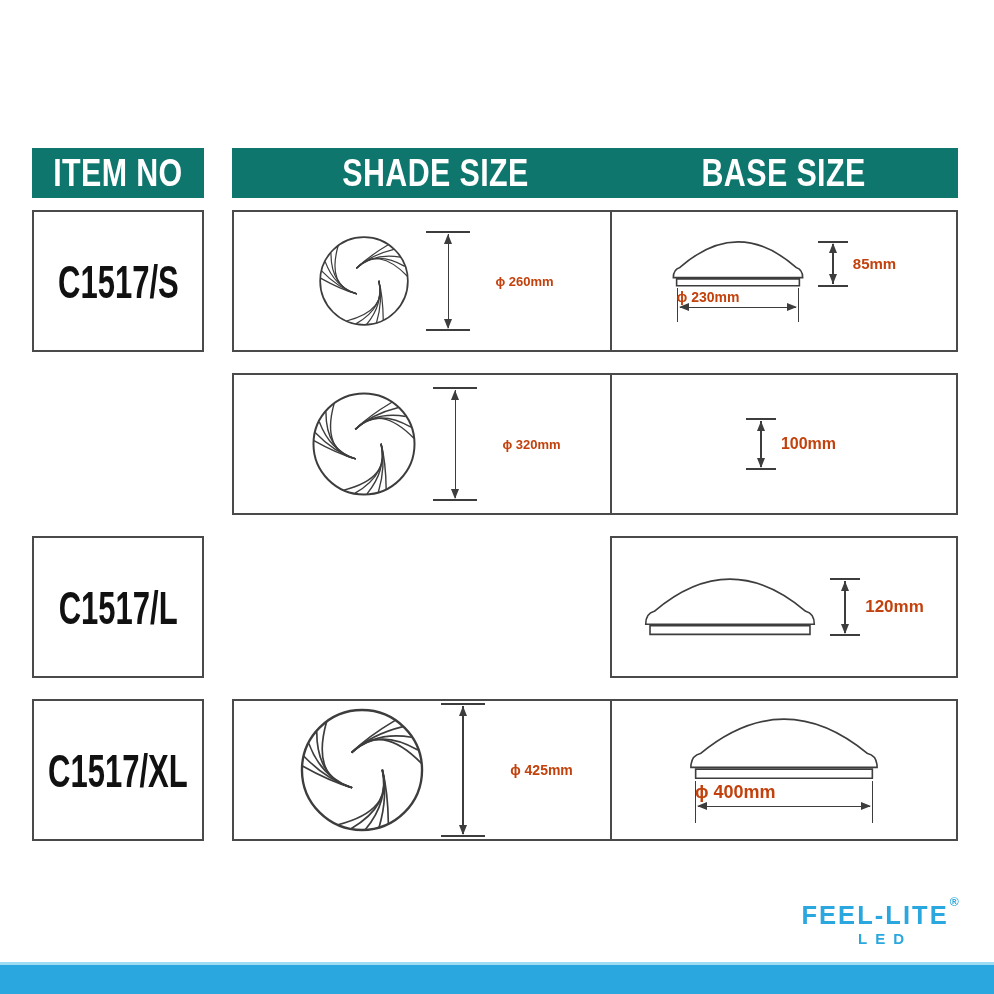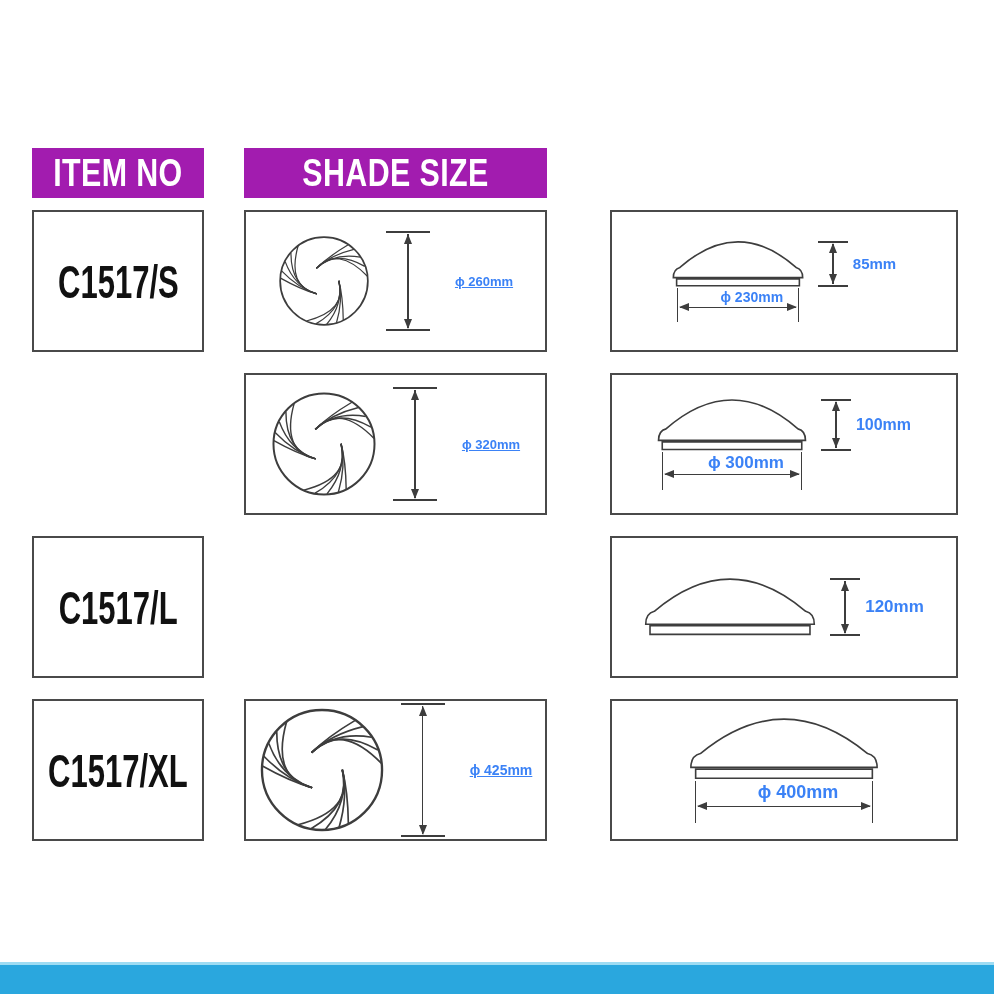--- a/index.html
+++ b/index.html
@@ -3,27 +3,27 @@
 <meta charset="utf-8">
 <style>
   html,body{margin:0;padding:0;background:#fff;}
   .canvas{
     position:relative;width:994px;height:994px;background:#fff;overflow:hidden;
     font-family:"Liberation Sans","DejaVu Sans",sans-serif;
     --c:#3d3d3d;
   }
   
   .c-item{left:32px;width:172px;}
-  .c-shade{left:244px;width:303px;}
+  .c-shade{left:232px;width:408px;}
   .c-base{left:610px;width:348px;}
   .t0{top:210px;}.t1{top:373px;}.t2{top:536px;}.t3{top:699px;}
   .rowcell{height:142px;}
   
   .hdr{
-    position:absolute;top:148px;height:50px;background:#a21caf;
+    position:absolute;top:148px;height:50px;background:#0f766e;
     display:flex;align-items:center;justify-content:center;box-sizing:border-box;
   }
   .hdr span{
     color:#fff;font-weight:bold;font-size:38px;letter-spacing:0.5px;
     display:inline-block;transform:scaleX(0.8);white-space:nowrap;
   }
   
   .cell{
     position:absolute;background:#fff;border:2px solid #4a4a4a;box-sizing:border-box;
     display:flex;align-items:center;justify-content:center;
@@ -44,40 +44,40 @@
   .vdim{position:relative;width:44px;flex:none;margin-left:16px;}
   .shade-fig .vdim{height:calc(var(--cd) + 8px);}
   .vdim .tick{position:absolute;left:0;right:0;height:0;border-top:2px solid var(--c);}
   .vdim .tick.t{top:0;}
   .vdim .tick.b{bottom:0;}
   .vdim .shaft{position:absolute;left:50%;top:3px;bottom:3px;width:1.6px;margin-left:-0.8px;background:var(--c);}
   .vdim .ah{position:absolute;left:50%;transform:translateX(-50%);width:0;height:0;
     border-left:4.5px solid transparent;border-right:4.5px solid transparent;}
   .vdim .ah.up{top:2.5px;border-bottom:10px solid var(--c);}
   .vdim .ah.down{bottom:2.5px;border-top:10px solid var(--c);}
-  .dim-label{font-weight:bold;color:#3b82f6;white-space:nowrap;}
-  .shade-label{font-size:var(--fss);margin-left:25px;text-decoration:underline;}
+  .dim-label{font-weight:bold;color:#c2410c;white-space:nowrap;}
+  .shade-label{font-size:var(--fss);margin-left:25px;}
   
   .basefig{display:flex;align-items:flex-start;justify-content:center;}
   .domecol{display:flex;flex-direction:column;align-items:center;}
   svg.dome{width:var(--dw);height:var(--dh);display:block;}
   svg.dome path,svg.dome rect{fill:none;stroke:var(--c);stroke-width:1.6;vector-effect:non-scaling-stroke;}
   .bh{display:flex;align-items:center;height:var(--dh);margin-left:14px;}
   .bh .vdim{width:30px;height:100%;margin-left:0;}
   .h-label{font-size:var(--fsh);margin-left:5px;}
   .bw{position:relative;width:var(--bw);height:var(--bwh);margin-top:1px;}
   .bw .tl,.bw .tr{position:absolute;top:0;bottom:0;width:0;border-left:1.6px solid var(--c);}
   .bw .tl{left:0;}
   .bw .tr{right:0;}
   .bw .hshaft{position:absolute;left:3px;right:3px;top:var(--bsy);height:1.6px;background:var(--c);}
   .bw .hal,.bw .har{position:absolute;width:0;height:0;top:calc(var(--bsy) - 3.8px);
     border-top:4.5px solid transparent;border-bottom:4.5px solid transparent;}
   .bw .hal{left:2px;border-right:10px solid var(--c);}
   .bw .har{right:2px;border-left:10px solid var(--c);}
-  .bw .w-label{position:absolute;top:1px;left:0;right:0;text-align:center;font-size:var(--fsw);padding-left:28px;}
+  .bw .w-label{position:absolute;top:1px;left:0;right:0;font-size:var(--fsw);}
   
   .bottombar{position:absolute;left:0;right:0;top:962px;height:32px;background:#2aa7de;border-top:3px solid #9edcf3;box-sizing:border-box;}
   .logo{position:absolute;right:28px;top:901px;width:170px;text-align:center;color:#2aa7de;}
   .logo .brand{font-size:25px;font-weight:bold;letter-spacing:2px;white-space:nowrap;display:inline-block;transform:scaleX(1.02);}
   .logo .reg{font-size:12px;vertical-align:top;position:relative;top:-6px;left:1px;font-weight:bold;}
   .logo .sub{font-size:15px;font-weight:bold;letter-spacing:8px;margin-top:0px;padding-left:8px;}
 </style>
 </head>
 <body>
 
@@ -99,20 +99,23 @@
       </g>
     </defs>
   </svg>
 
   <div class="hdr c-item">
     <span>ITEM NO</span>
   </div>
   <div class="hdr c-shade">
     <span>SHADE SIZE</span>
   </div>
+  <div class="hdr c-base">
+    <span>BASE SIZE</span>
+  </div>
 
   <div class="cell rowcell c-item t0">
     <span class="item-label">C1517/S</span>
   </div>
   <div class="cell rowcell c-shade t0 r0 shade-fig">
     <svg class="swirl" viewBox="-64 -64 128 128">
         <use href="#swirlart"></use>
       </svg>
     <div class="vdim">
       <i class="tick t"></i>
@@ -160,34 +163,20 @@
       <i class="tick t"></i>
         <i class="tick b"></i>
       <i class="shaft"></i>
       <i class="ah up"></i>
         <i class="ah down"></i>
     </div>
     <span class="dim-label shade-label">ϕ 320mm</span>
   </div>
   <div class="cell rowcell c-base t1 r1">
     <div class="basefig">
-      <div class="domecol">
-        <svg class="dome" viewBox="0 7 200 54" preserveAspectRatio="none">
-          <path d="M2,50 Q2,40 12,38 Q100,-22 188,38 Q198,40 198,50 Z"></path>
-          <rect x="7" y="51.5" width="186" height="8"></rect>
-        </svg>
-        <div class="bw">
-          <i class="tl"></i>
-            <i class="tr"></i>
-          <i class="hshaft"></i>
-          <i class="hal"></i>
-            <i class="har"></i>
-          <span class="dim-label w-label">ϕ 300mm</span>
-        </div>
-      </div>
       <div class="bh">
         <div class="vdim">
           <i class="tick t"></i>
             <i class="tick b"></i>
           <i class="shaft"></i>
           <i class="ah up"></i>
             <i class="ah down"></i>
         </div>
         <span class="dim-label h-label">100mm</span>
       </div>
@@ -246,15 +235,21 @@
             <i class="tr"></i>
           <i class="hshaft"></i>
           <i class="hal"></i>
             <i class="har"></i>
           <span class="dim-label w-label">ϕ 400mm</span>
         </div>
       </div>
     </div>
   </div>
 
+  <div class="logo">
+    <div>
+      <span class="brand"><span>FEEL-LITE</span><span class="reg">®</span></span>
+    </div>
+    <div class="sub">LED</div>
+  </div>
   <div class="bottombar"></div>
 
 </div>
 
 </body></html>

